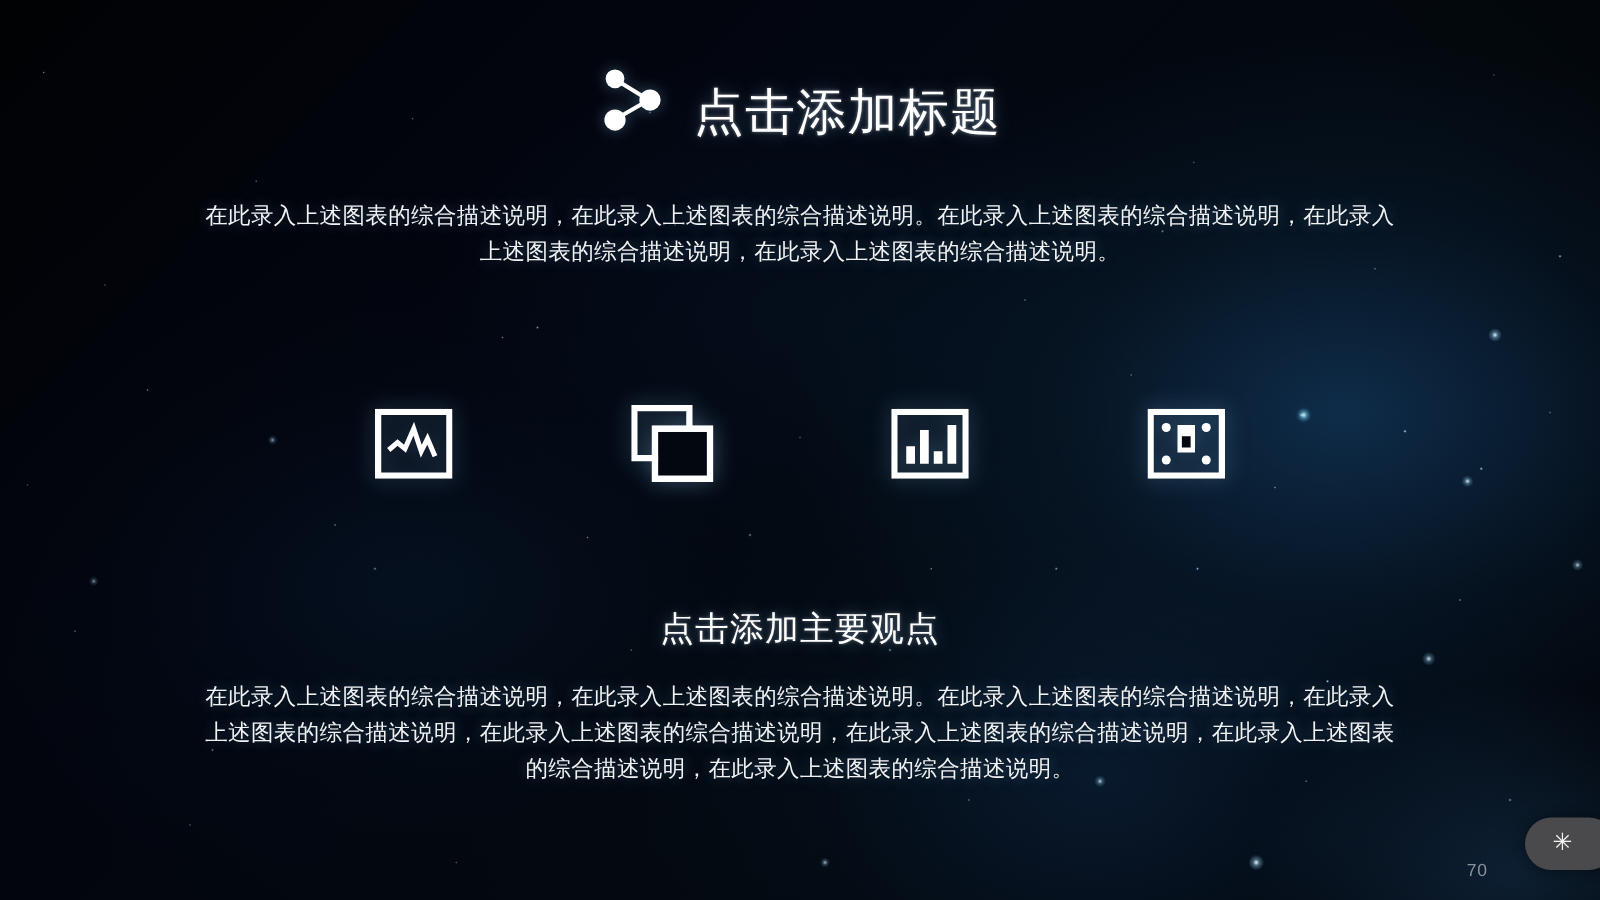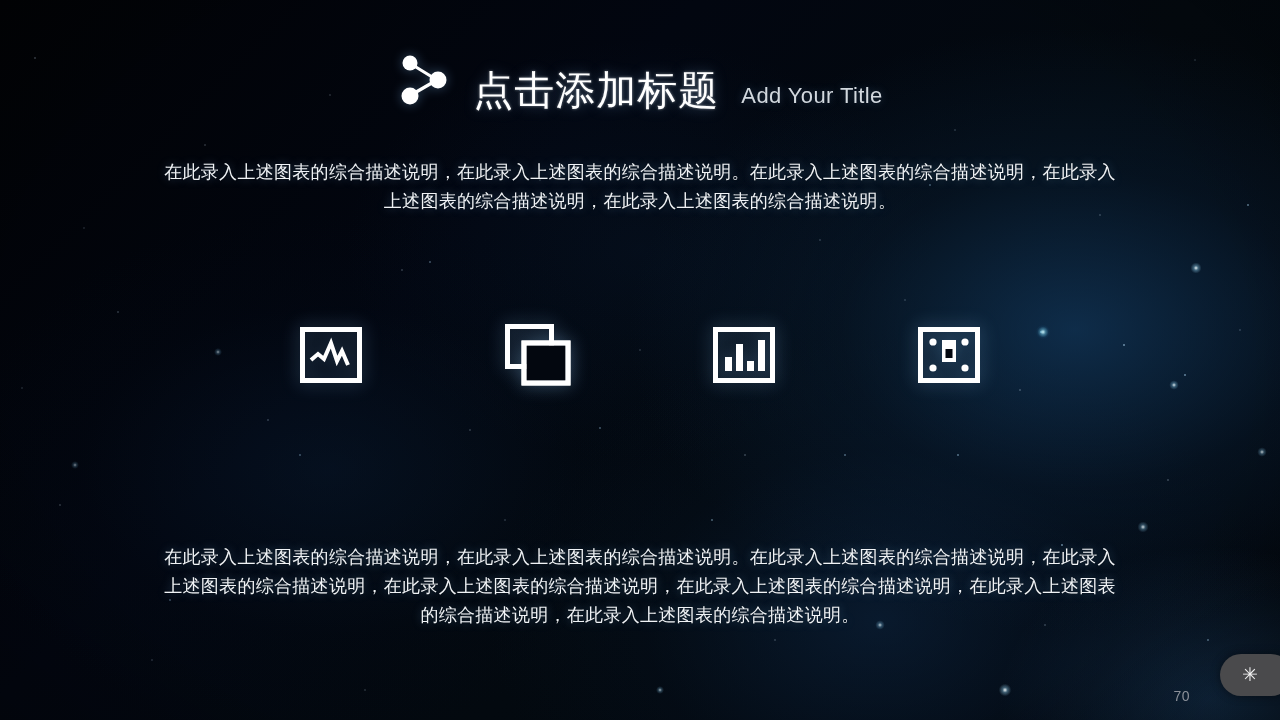--- a/index.html
+++ b/index.html
@@ -236,21 +236,20 @@
     <span>
       <svg id="share-icon" width="54" height="54" viewBox="0 0 54 54" aria-hidden="true">
         <line x1="14" y1="12" x2="40" y2="28" stroke="#ffffff" stroke-width="3.2" stroke-linecap="round"></line>
         <line x1="14" y1="43" x2="40" y2="28" stroke="#ffffff" stroke-width="3.2" stroke-linecap="round"></line>
         <circle cx="13" cy="11" r="7.5" fill="#ffffff"></circle>
         <circle cx="41" cy="28" r="8.5" fill="#ffffff"></circle>
         <circle cx="13" cy="44" r="8.5" fill="#ffffff"></circle>
       </svg>
     </span>
     <span id="title-zh">点击添加标题</span>
-    <span id="title-en">Add Your Title</span>
   </div>
 
   <div class="body-text" id="intro-paragraph">在此录入上述图表的综合描述说明，在此录入上述图表的综合描述说明。在此录入上述图表的综合描述说明，在此录入上述图表的综合描述说明，在此录入上述图表的综合描述说明。</div>
 
   <div id="icon-row">
 
     <span>
       <svg class="feature-icon" width="62" height="56" viewBox="0 0 62 56" aria-hidden="true">
         <rect x="2.5" y="2.5" width="57" height="51" fill="none" stroke="#ffffff" stroke-width="5"></rect>
         <polyline points="11,33 18,27 24,32 31,16 37,34 42,24 48,38" fill="none" stroke="#ffffff" stroke-width="4" stroke-linejoin="miter" stroke-linecap="butt"></polyline>
@@ -283,20 +282,21 @@
         <circle cx="47" cy="15" r="3.6" fill="#ffffff"></circle>
         <circle cx="15" cy="41" r="3.6" fill="#ffffff"></circle>
         <circle cx="47" cy="41" r="3.6" fill="#ffffff"></circle>
         <rect x="24" y="13" width="14" height="22" fill="#ffffff"></rect>
         <rect x="27.5" y="22" width="7" height="9" fill="#03070f"></rect>
       </svg>
     </span>
 
   </div>
 
+  <div id="section-heading">点击添加主要观点</div>
 
   <div class="body-text" id="detail-paragraph">在此录入上述图表的综合描述说明，在此录入上述图表的综合描述说明。在此录入上述图表的综合描述说明，在此录入上述图表的综合描述说明，在此录入上述图表的综合描述说明，在此录入上述图表的综合描述说明，在此录入上述图表的综合描述说明，在此录入上述图表的综合描述说明。</div>
 
   <div id="page-number">70</div>
   <div id="corner-badge">
     <span id="corner-badge-glyph">✳</span>
   </div>
 
 </div>
 

